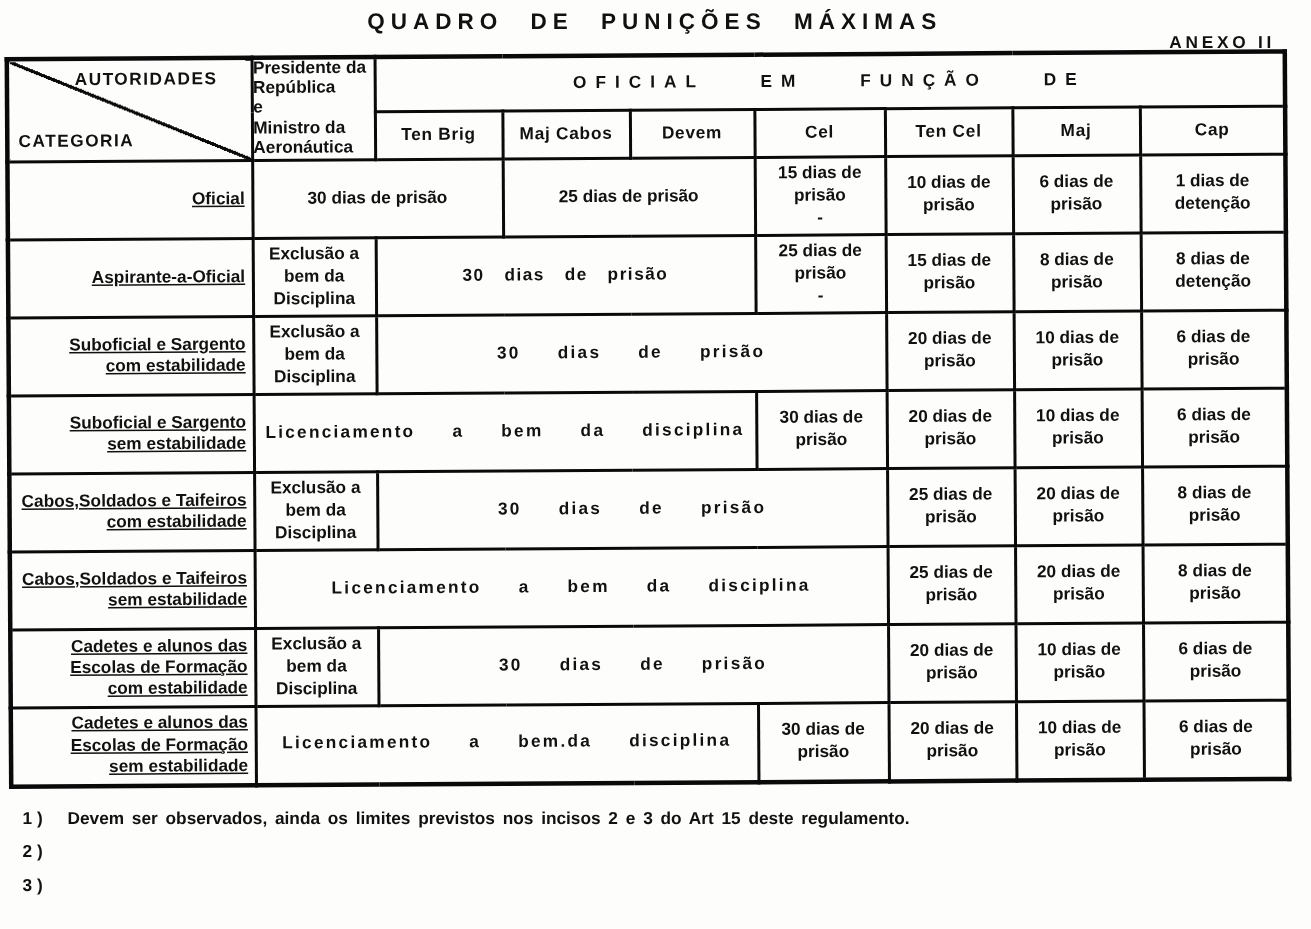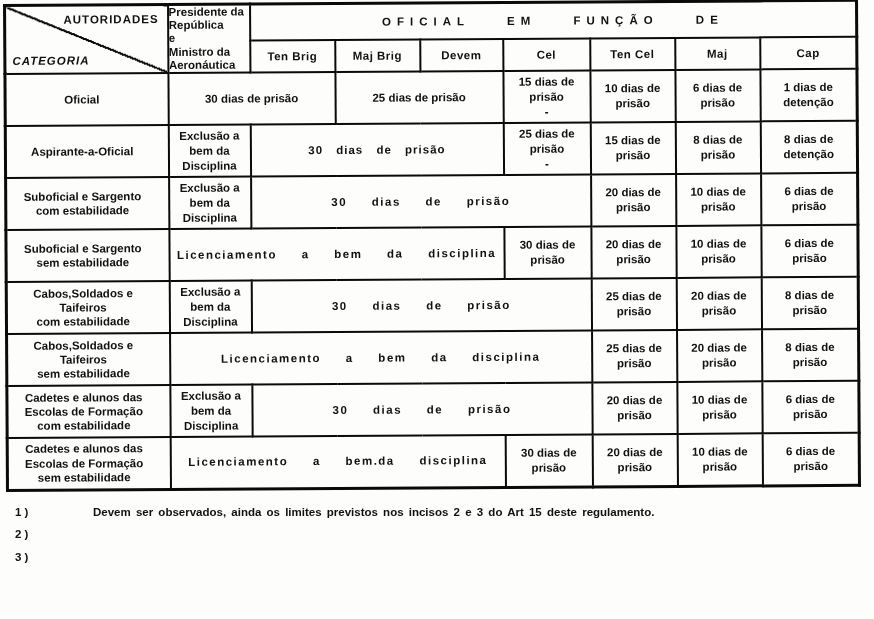--- a/index.html
+++ b/index.html
@@ -46,50 +46,54 @@
   }
   table.punish { border: 3px solid #0a0a0a; }
 
   
   th.corner {
     position: relative;
     background-image: linear-gradient(to bottom left,
       transparent calc(50% - 1.1px), #0a0a0a calc(50% - 1.1px),
       #0a0a0a calc(50% + 1.1px), transparent calc(50% + 1.1px));
   }
-  .corner-top    { position: absolute; top: 7px; left: 30px; right: 8px; text-align: right; letter-spacing: 1px; font-size: 11.5px; }
-  .corner-bottom { position: absolute; bottom: 6px; left: 6px; letter-spacing: 1px; font-size: 11.5px; font-style: italic; }
+  .corner-top    { position: absolute; top: 7px; left: 30px; right: 8px; text-align: center; letter-spacing: 1px; font-size: 11.5px; }
+  .corner-bottom { position: absolute; bottom: 6px; left: 6px; letter-spacing: 1px; font-size: 11.5px; }
   th.presidente { white-space: pre-line; font-size: 10.5px; line-height: 1.15; text-align: left; }
   th.group { letter-spacing: 6px; word-spacing: 28px; font-size: 12.5px; text-align: center; height: 34px; }
   tr.rank-row th { height: 30px; text-align: center; letter-spacing: 0.5px; }
 
   
   tbody tr { height: 52px; }
   td.category {
-    text-align: center; padding: 2px 16px 2px 6px;
-    white-space: pre-line; line-height: 1.25; font-size: 11px;
+    text-align: right; padding: 2px 4px 2px 6px;
+    white-space: pre-line; line-height: 1.25; font-size: 11px; text-decoration: underline;
   }
   td.cell {
     text-align: center; white-space: pre-line; line-height: 1.3;
     padding: 1px 2px; font-size: 11px;
   }
   td.cell.spread-mid  { word-spacing: 9px;  letter-spacing: 1px; }
   td.cell.spread-wide { word-spacing: 20px; letter-spacing: 1.5px; }
 
   
   .footnotes { margin: 13px 0 0 10px; }
   .footnote { display: flex; margin-bottom: 7px; font-size: 11.5px; font-weight: 700; line-height: 1.35; }
   .fn-label { flex: 0 0 30px; }
-  .fn-text  { white-space: pre-line; word-spacing: 2px; margin-left: 48px; }
+  .fn-text  { white-space: pre-line; word-spacing: 2px; }
 </style>
 </head>
 <body>
 
 <div class="page">
 
+  <div class="title-band">
+    <div class="doc-title">QUADRO DE PUNIÇÕES MÁXIMAS</div>
+    <div class="annex">ANEXO II</div>
+  </div>
 
   <table class="punish">
     <colgroup>
       <col style="width:163px">
       <col style="width:82px">
       <col style="width:85px">
       <col style="width:85px">
       <col style="width:83px">
       <col style="width:87px">
       <col style="width:85px">
@@ -104,21 +108,21 @@
         </th>
         <th class="presidente" rowspan="2">Presidente da
 República
 e
 Ministro da
 Aeronáutica</th>
         <th class="group" colspan="7">OFICIAL EM FUNÇÃO DE</th>
       </tr>
       <tr class="rank-row" id="rank-row">
           <th>Ten Brig</th>
-          <th>Maj Brig</th>
+          <th>Maj Cabos</th>
           <th>Devem</th>
           <th>Cel</th>
           <th>Ten Cel</th>
           <th>Maj</th>
           <th>Cap</th>
         </tr>
     </thead>
     <tbody id="table-body">
         <tr>
           <td class="category">Oficial</td>

